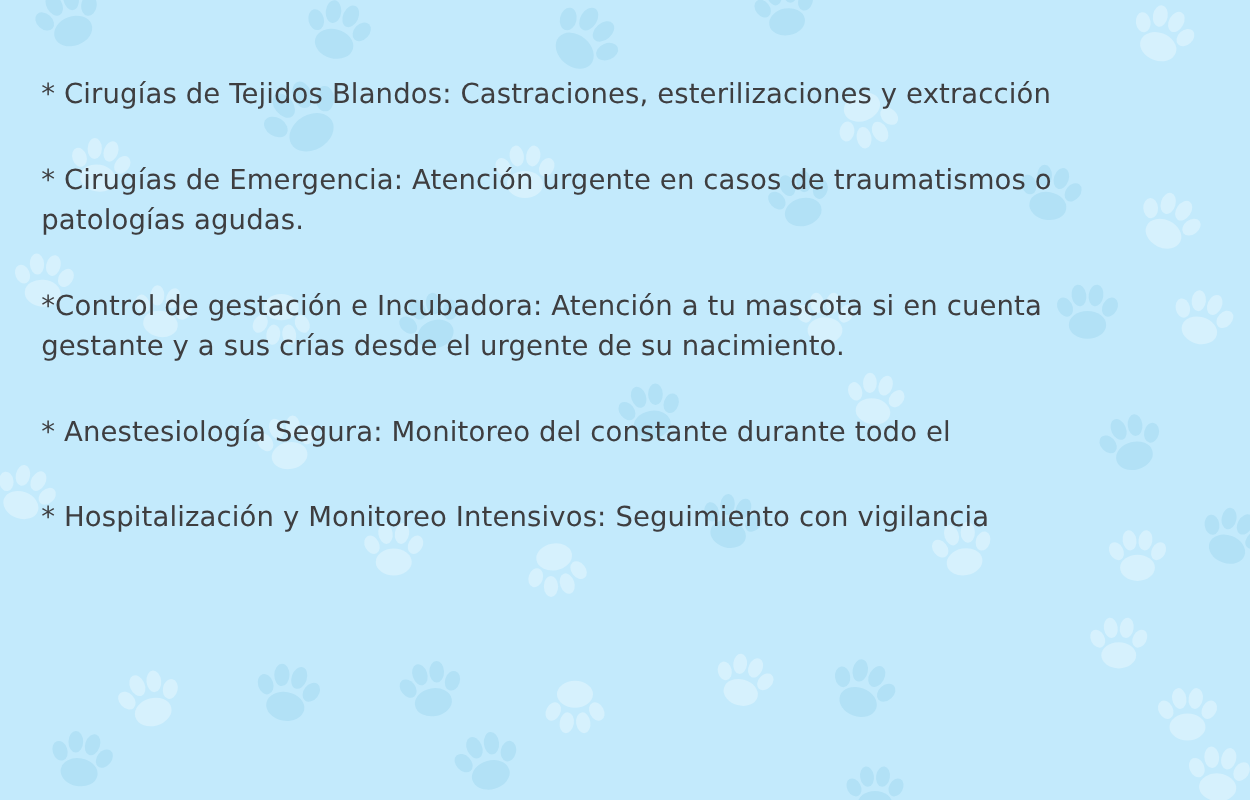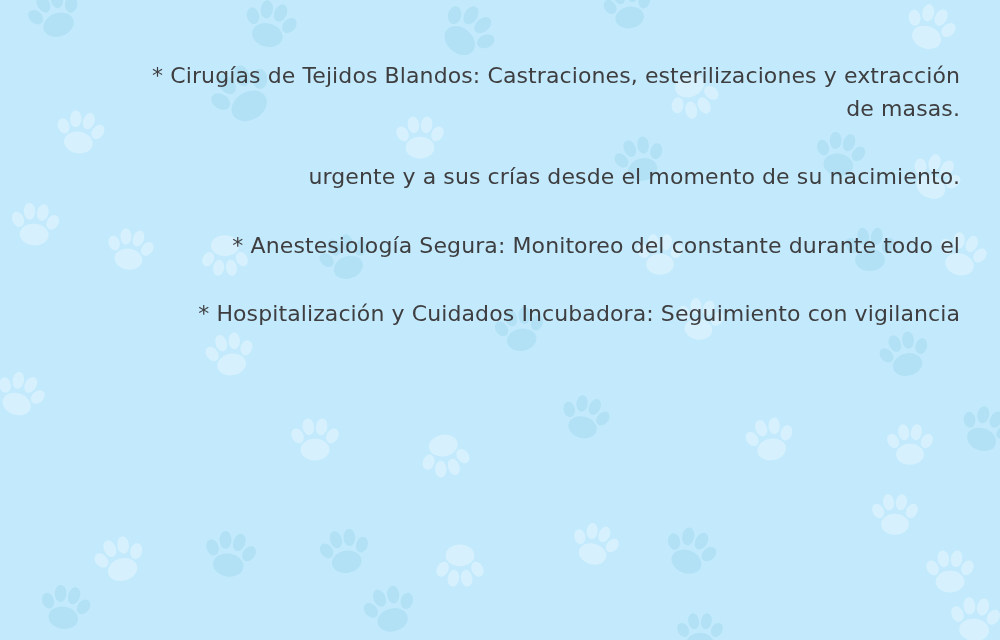--- a/index.html
+++ b/index.html
@@ -6,21 +6,20 @@
     margin: 0;
     padding: 0;
   }
   .canvas {
     position: relative;
     width: 1000px;
     height: 640px;
     overflow: hidden;
     background: var(--bg, #c3eafc);
     font-family: "DejaVu Sans", "Liberation Sans", sans-serif;
-    text-align: right;
   }
   .paws {
     position: absolute;
     top: 0;
     left: 0;
     width: 1000px;
     height: 640px;
     pointer-events: none;
   }
   .content {
@@ -100,32 +99,34 @@
         <use href="#paw" transform="translate(390 610) rotate(-15) scale(0.64) translate(-50 -50)" fill="#b2e1f6"></use>
         <use href="#paw" transform="translate(700 634) rotate(0) scale(0.58) translate(-50 -50)" fill="#b2e1f6"></use>
         <use href="#paw" transform="translate(975 620) rotate(5) scale(0.62) translate(-50 -50)" fill="#d6f1fd"></use>
       </g>
   </svg>
 
   <main class="content">
 
     <p class="service">
       <span class="line">* Cirugías de Tejidos Blandos: Castraciones, esterilizaciones y extracción</span>
-      <span class="line">de masas.</span>
     </p>
 
     <p class="service">
+      <span class="line">* Cirugías de Emergencia: Atención urgente en casos de traumatismos o</span>
+      <span class="line">patologías agudas.</span>
     </p>
 
     <p class="service">
-      <span class="line">urgente y a sus crías desde el momento de su nacimiento.</span>
+      <span class="line">*Control de gestación e Incubadora: Atención a tu mascota si en cuenta</span>
+      <span class="line">gestante y a sus crías desde el urgente de su nacimiento.</span>
     </p>
 
     <p class="service">
       <span class="line">* Anestesiología Segura: Monitoreo del constante durante todo el</span>
     </p>
 
     <p class="service">
-      <span class="line">* Hospitalización y Cuidados Incubadora: Seguimiento con vigilancia</span>
+      <span class="line">* Hospitalización y Monitoreo Intensivos: Seguimiento con vigilancia</span>
     </p>
 
   </main>
 </div>
 
 </body></html>

